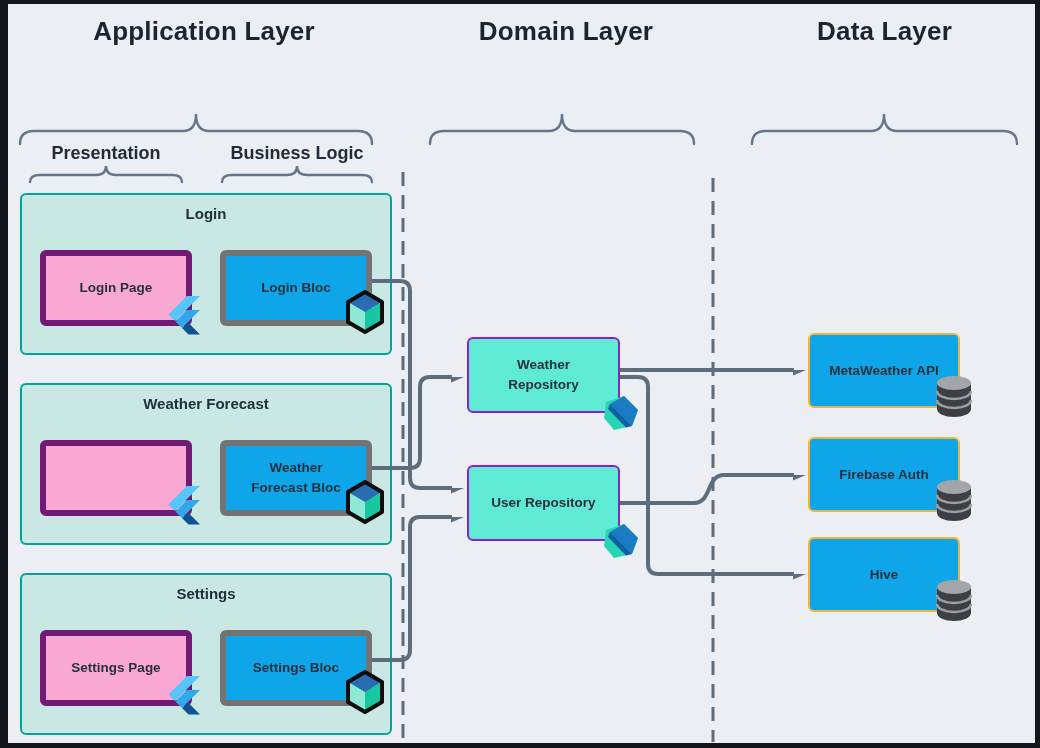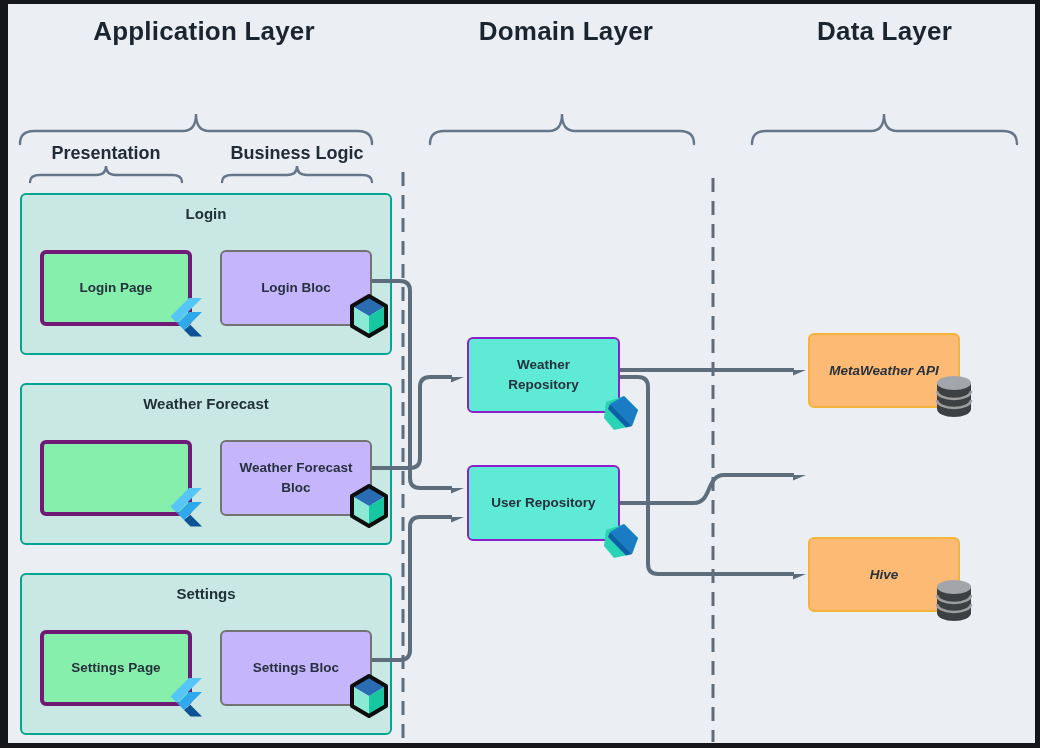--- a/index.html
+++ b/index.html
@@ -5,24 +5,24 @@
   html,body{margin:0;padding:0;background:#14161a;}
   .frame{position:relative;width:1040px;height:748px;background:#14161a;overflow:hidden;
          font-family:"Liberation Sans","DejaVu Sans",sans-serif;}
   .canvas{position:absolute;left:8px;top:4px;width:1027px;height:739px;background:#ebeff4;}
   .hdr{position:absolute;top:12px;text-align:center;font-size:26px;font-weight:700;color:#1b2530;letter-spacing:.2px;}
   .sublbl{position:absolute;top:139px;text-align:center;font-size:18px;font-weight:700;color:#222c38;}
   .group{position:absolute;left:12px;width:368px;height:158px;background:#c9e8e3;border:2px solid #00a693;border-radius:6px;margin-top:8px;}
   .group-title{position:absolute;top:10px;left:0;width:100%;text-align:center;font-size:15px;font-weight:700;color:#213039;}
   .node{position:absolute;border-radius:6px;display:flex;align-items:center;justify-content:center;
         text-align:center;font-size:13.5px;font-weight:700;color:#27313e;line-height:1.45;padding:0 16px;box-sizing:border-box;}
-  .page-node{left:18px;top:55px;width:152px;height:76px;background:#86efac;border:4px solid #701a75;}
-  .bloc-node{left:198px;top:55px;width:152px;height:76px;background:#c4b5fd;border:2px solid #737373;}
+  .page-node{left:18px;top:55px;width:152px;height:76px;background:#f9a8d4;border:6px solid #701a75;}
+  .bloc-node{left:198px;top:55px;width:152px;height:76px;background:#0ea5e9;border:6px solid #737373;}
   .repo-node{width:153px;height:76px;background:#5eead4;border:2px solid #8b21cc;}
-  .data-node{width:152px;height:75px;background:#fdba74;border:2px solid #f3b43a;font-style:italic;}
+  .data-node{width:152px;height:75px;background:#0ea5e9;border:2px solid #f3b43a;}
   .icon{position:absolute;pointer-events:none;}
   .flutter-icon{right:-14px;bottom:-18px;}
   .cube-icon{right:-21px;bottom:-15px;}
   .dart-icon{right:-22px;bottom:-21px;}
   .db-icon{right:-16px;bottom:-12px;}
   svg.overlay{position:absolute;left:0;top:0;width:1032px;height:744px;pointer-events:none;}
 </style>
 </head>
 <body>
 
@@ -117,20 +117,29 @@
 
     <div class="node data-node" style="left:800px;top:329px;">
       <span>MetaWeather API</span>
       <svg class="icon db-icon" width="40" height="44" viewBox="0 0 40 44">
         <path d="M3 9 V35 A17 8 0 0 0 37 35 V9" fill="#3c4043"></path>
         <path d="M3 17 A17 8 0 0 0 37 17" stroke="#9e9e9e" stroke-width="2.6" fill="none"></path>
         <path d="M3 26 A17 8 0 0 0 37 26" stroke="#9e9e9e" stroke-width="2.6" fill="none"></path>
         <ellipse cx="20" cy="9" rx="17" ry="7" fill="#a2a6ab"></ellipse>
       </svg>
     </div>
+    <div class="node data-node" style="left:800px;top:433px;">
+      <span>Firebase Auth</span>
+      <svg class="icon db-icon" width="40" height="44" viewBox="0 0 40 44">
+        <path d="M3 9 V35 A17 8 0 0 0 37 35 V9" fill="#3c4043"></path>
+        <path d="M3 17 A17 8 0 0 0 37 17" stroke="#9e9e9e" stroke-width="2.6" fill="none"></path>
+        <path d="M3 26 A17 8 0 0 0 37 26" stroke="#9e9e9e" stroke-width="2.6" fill="none"></path>
+        <ellipse cx="20" cy="9" rx="17" ry="7" fill="#a2a6ab"></ellipse>
+      </svg>
+    </div>
     <div class="node data-node" style="left:800px;top:533px;">
       <span>Hive</span>
       <svg class="icon db-icon" width="40" height="44" viewBox="0 0 40 44">
         <path d="M3 9 V35 A17 8 0 0 0 37 35 V9" fill="#3c4043"></path>
         <path d="M3 17 A17 8 0 0 0 37 17" stroke="#9e9e9e" stroke-width="2.6" fill="none"></path>
         <path d="M3 26 A17 8 0 0 0 37 26" stroke="#9e9e9e" stroke-width="2.6" fill="none"></path>
         <ellipse cx="20" cy="9" rx="17" ry="7" fill="#a2a6ab"></ellipse>
       </svg>
     </div>
 

